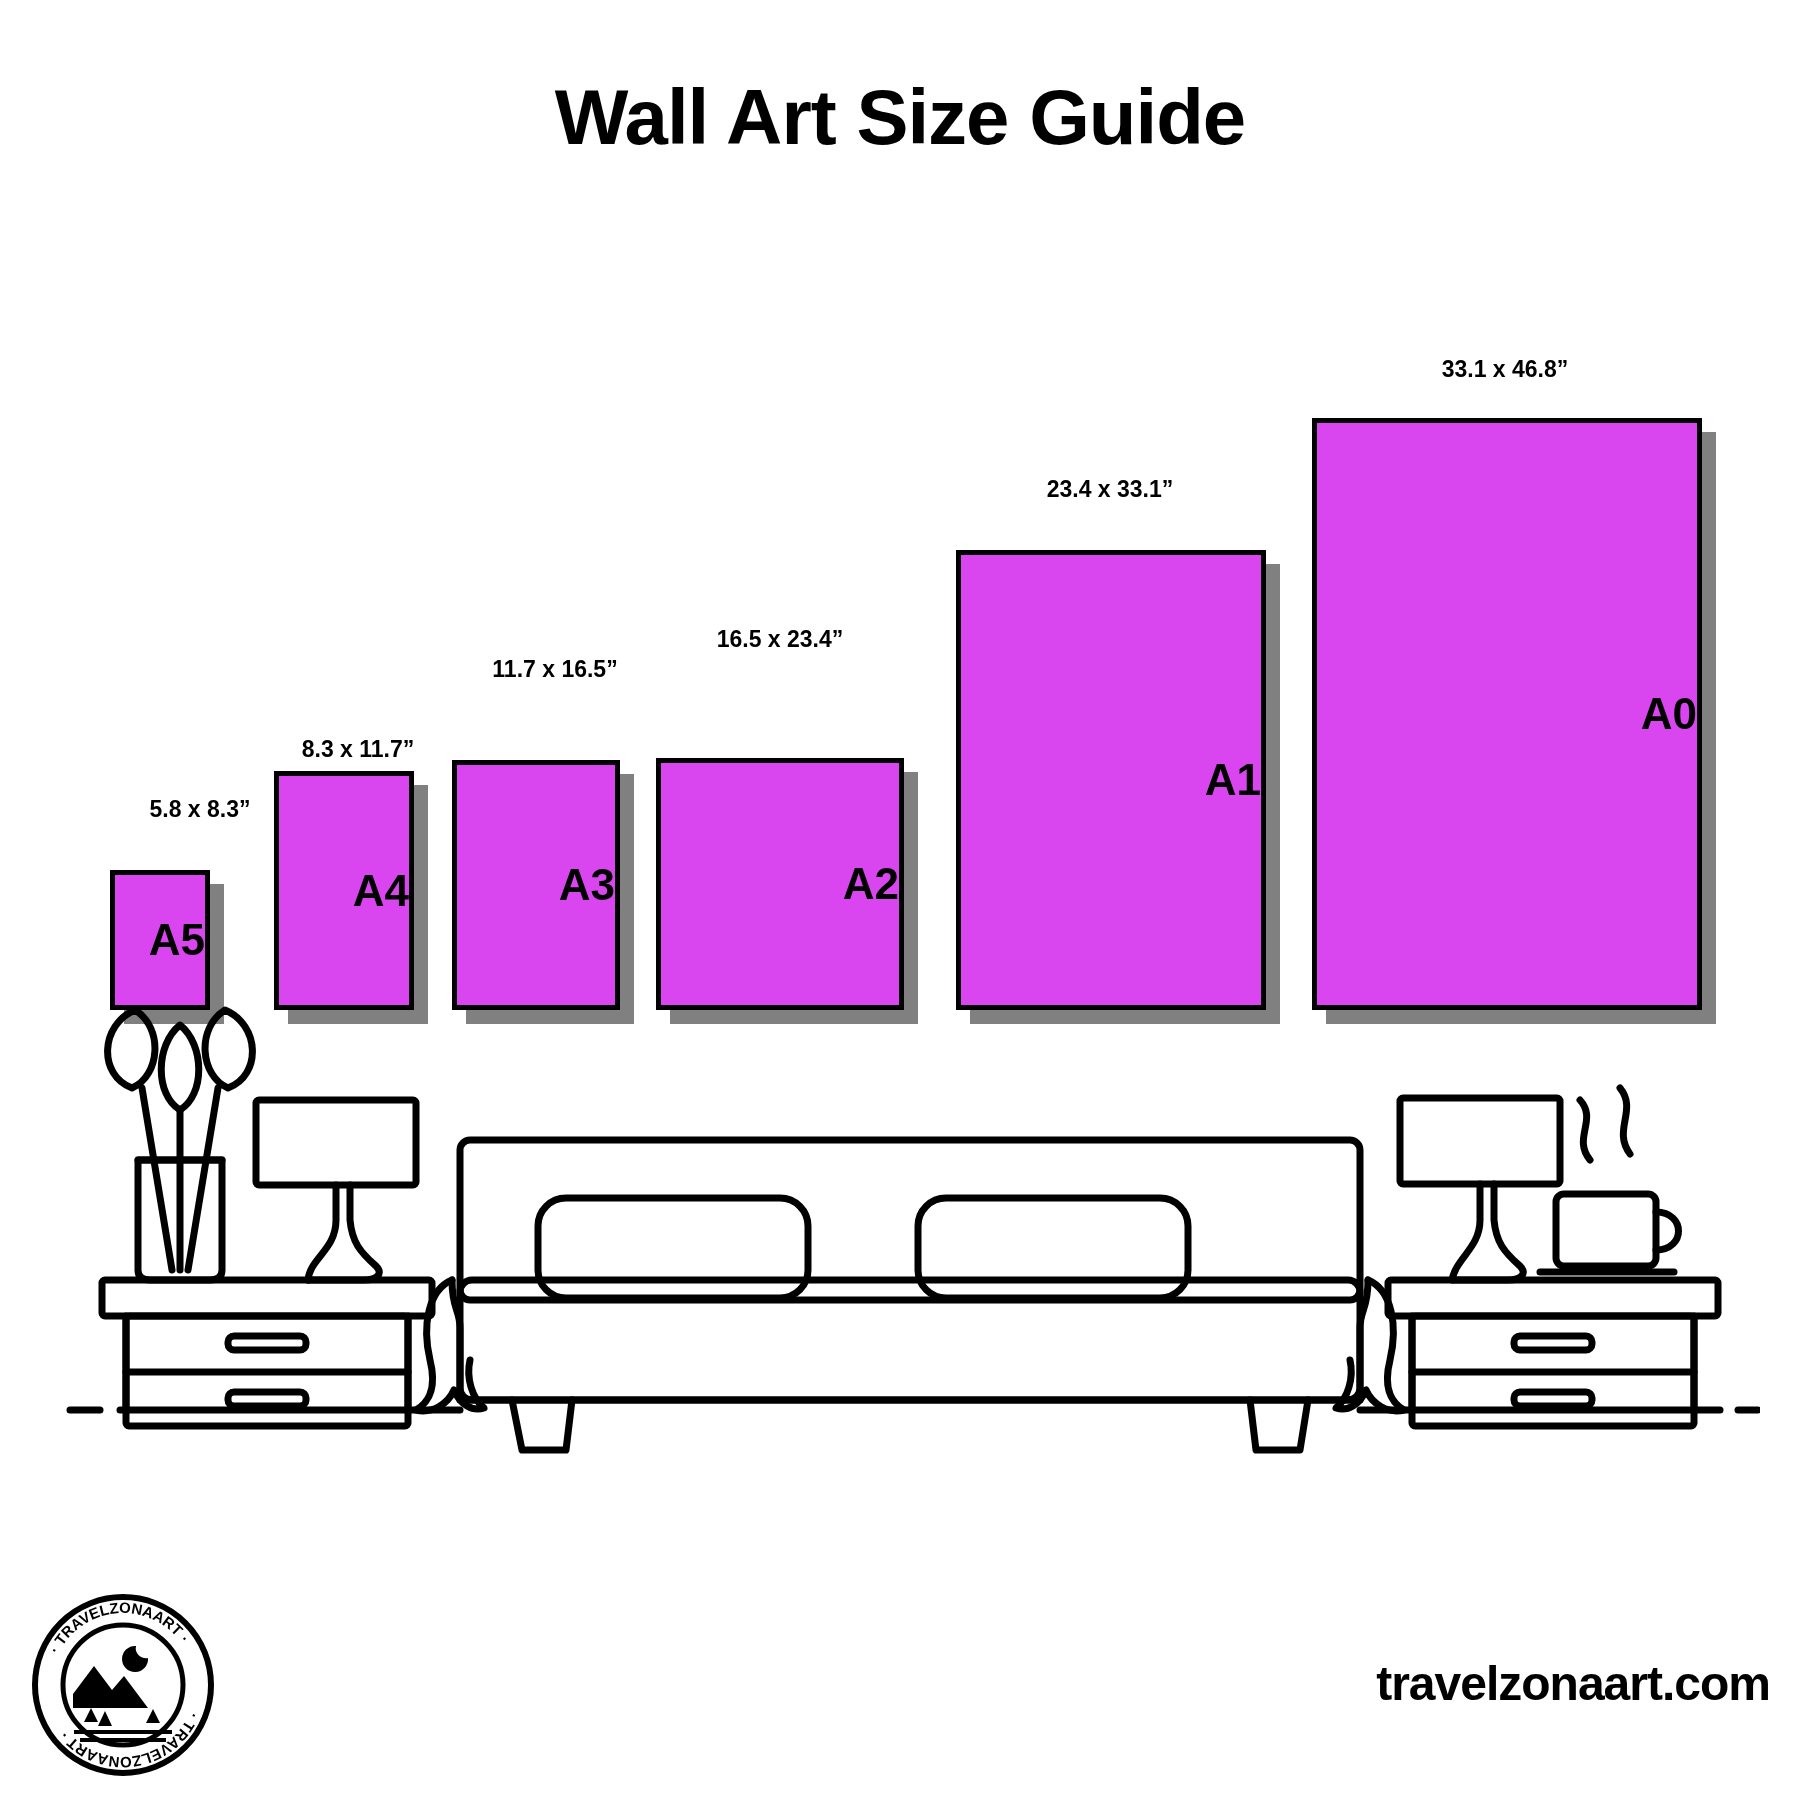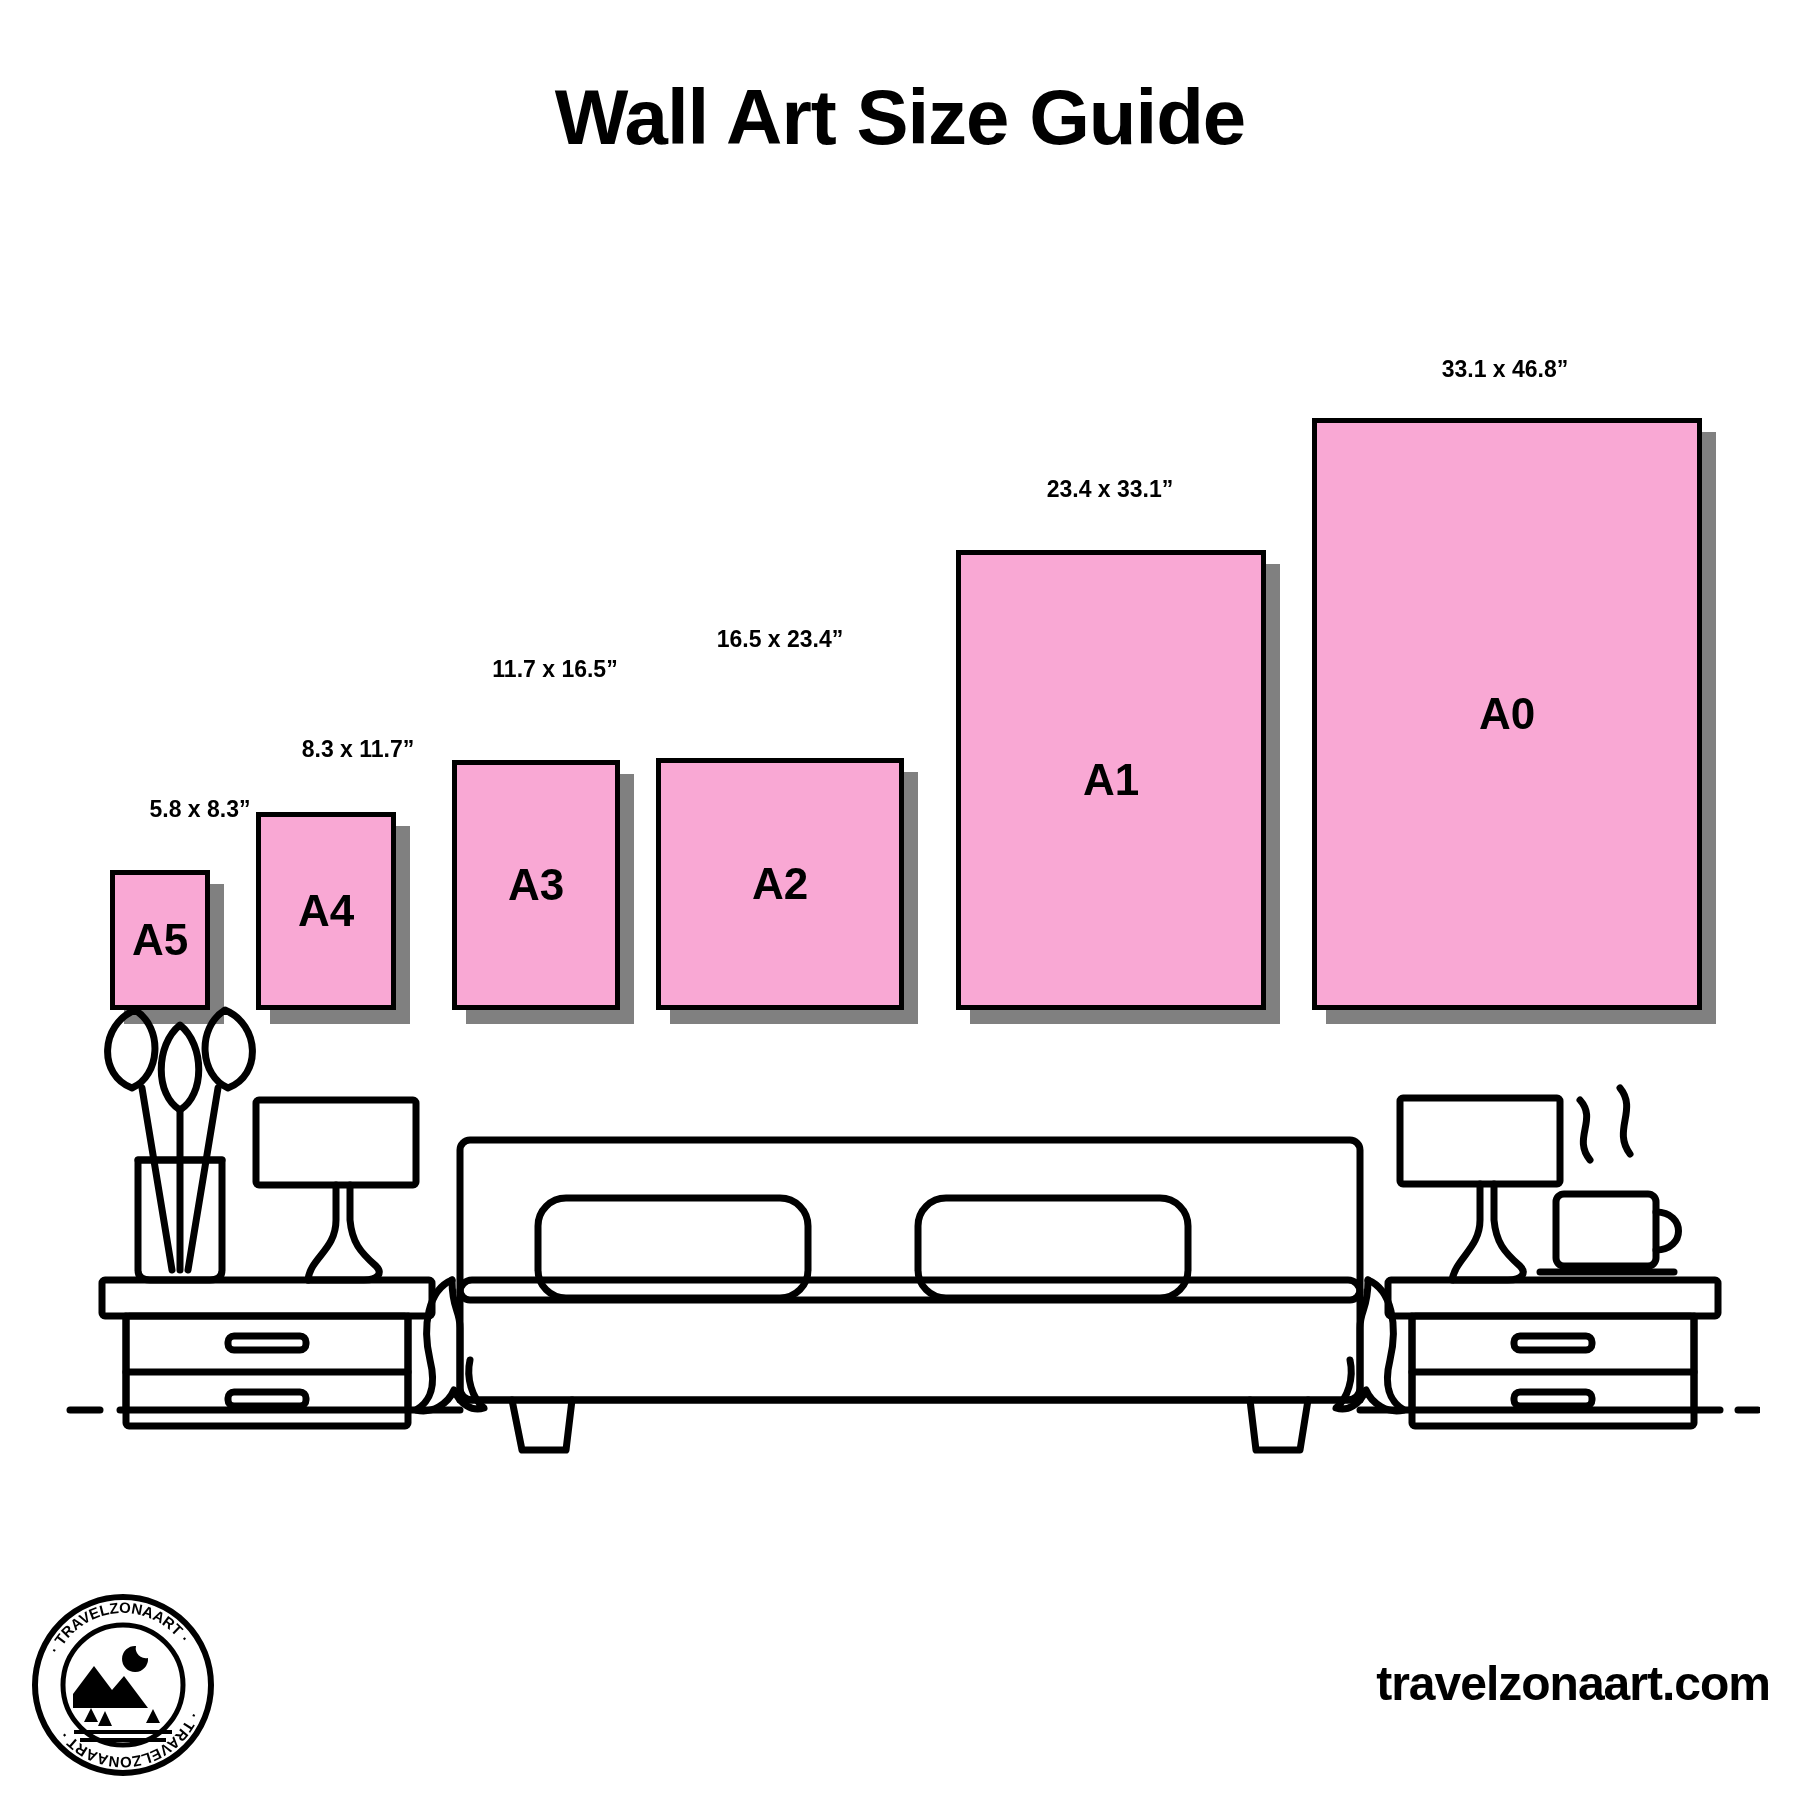--- a/index.html
+++ b/index.html
@@ -61,26 +61,26 @@
     width: 100%;
     height: 100%;
     background: #808080;
   }
   .frame-box {
     position: absolute;
     left: 0;
     top: 0;
     width: 100%;
     height: 100%;
-    background: #f9a8d4;
+    background: #d946ef;
     border: 5px solid #000000;
     box-sizing: border-box;
     display: flex;
     align-items: center;
-    justify-content: center;
+    justify-content: flex-end;
   }
   .frame-name {
     font-size: 44px;
     font-weight: bold;
     line-height: 1;
   }
 
   
   #room-illustration {
     position: absolute;
@@ -121,21 +121,21 @@
     <div class="frame-wrap" style="width:100px; height:140px; left:10px;">
       <div class="frame-shadow"></div>
       <div class="frame-box">
         <span class="frame-name">A5</span>
       </div>
     </div>
   </div>
 
   <div class="size-item" style="left:248px; width:220px; height:240px;">
     <div class="size-label" style="top:-34px;">8.3 x 11.7”</div>
-    <div class="frame-wrap" style="width:140px; height:198px; left:8px;">
+    <div class="frame-wrap" style="width:140px; height:239px; left:26px;">
       <div class="frame-shadow"></div>
       <div class="frame-box">
         <span class="frame-name">A4</span>
       </div>
     </div>
   </div>
 
   <div class="size-item" style="left:430px; width:250px; height:320px;">
     <div class="size-label" style="top:-34px;">11.7 x 16.5”</div>
     <div class="frame-wrap" style="width:168px; height:250px; left:22px;">

